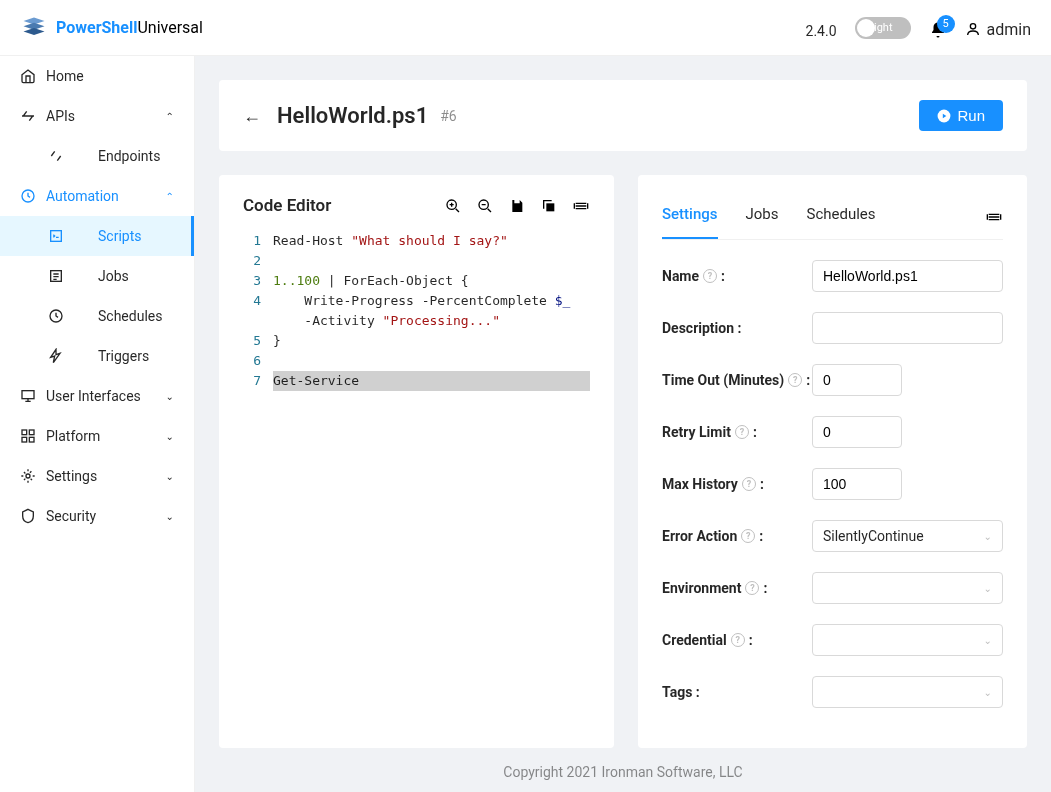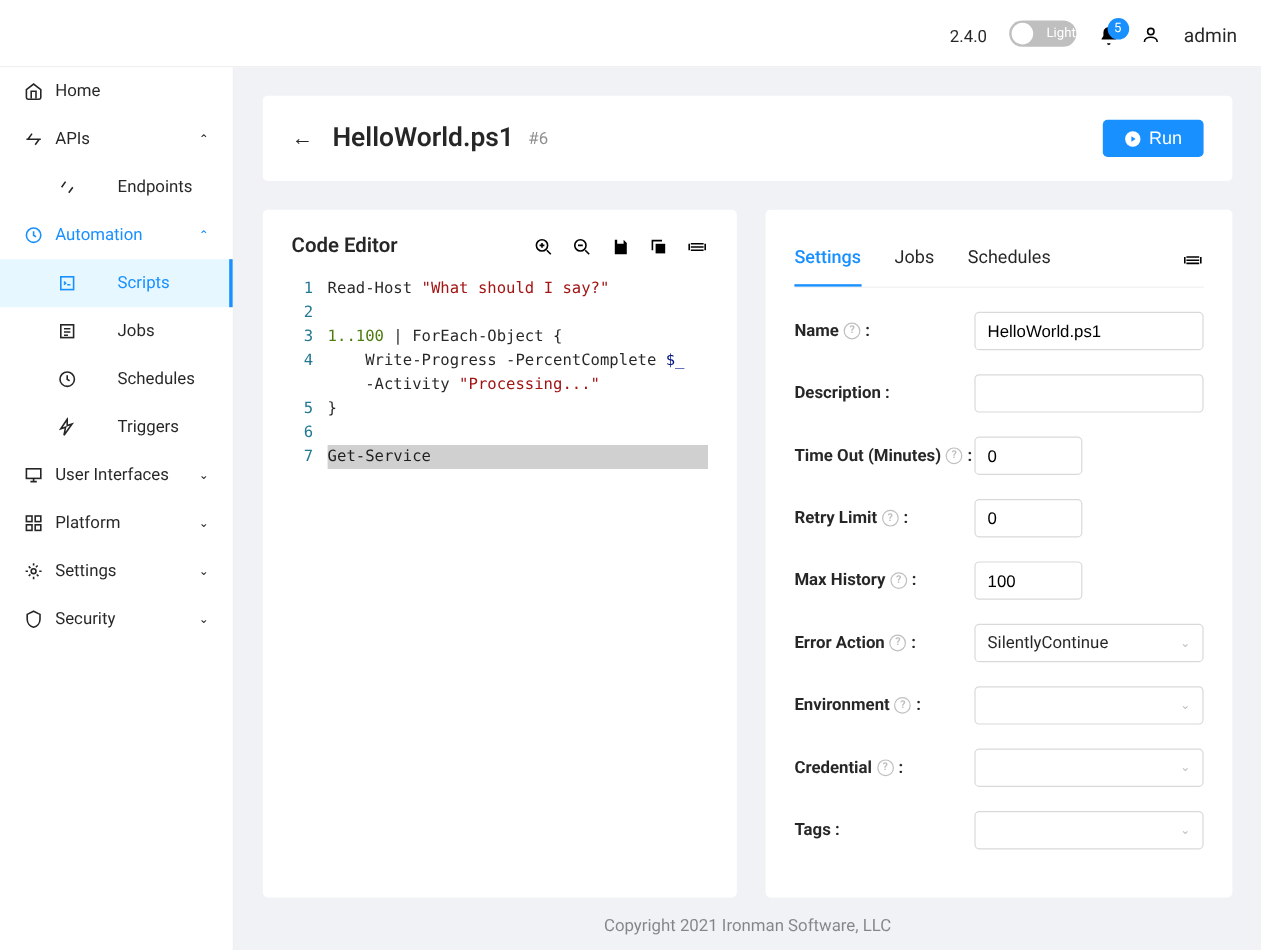--- a/index.html
+++ b/index.html
@@ -7,24 +7,24 @@
 .header { height: 56px; background: #fff; display: flex; align-items: center; padding: 0 20px; border-bottom: 1px solid #f0f0f0; }
 .logo-wrap { display: flex; align-items: center; gap: 8px; }
 .logo-icon { width: 28px; height: 28px; }
 .logo-text { font-size: 16px; font-weight: 600; }
 .logo-text .ps { color: #1890ff; font-weight: 700; }
 .logo-text .uni { color: #000; font-weight: 400; }
 .header-right { margin-left: auto; display: flex; align-items: flex-end; gap: 18px; }
 .version { color: #000000d9; font-size: 14px; }
 .theme-switch { width: 56px; height: 22px; background: #bfbfbf; border-radius: 11px; display: flex; align-items: center; padding: 2px; cursor: pointer; position: relative; }
 .theme-switch-knob { width: 18px; height: 18px; background: #fff; border-radius: 50%; }
-.theme-switch-label { position: absolute; right: 0; font-size: 11px; color: #fff; }
+.theme-switch-label { position: absolute; right: 18px; font-size: 11px; color: #fff; }
 .bell-wrap { position: relative; cursor: pointer; }
 .bell-badge { position: absolute; top: -6px; right: -8px; background: #1890ff; color: #fff; font-size: 11px; border-radius: 10px; min-width: 18px; height: 18px; display: flex; align-items: center; justify-content: center; padding: 0 4px; }
-.user-wrap { display: flex; align-items: center; gap: 20px; cursor: pointer; }
+.user-wrap { display: flex; align-items: center; gap: 6px; cursor: pointer; }
 .layout { display: flex; height: calc(792px - 56px); }
 .sidebar { width: 195px; background: #fff; border-right: 1px solid #f0f0f0; overflow-y: auto; }
 .menu-item { display: flex; align-items: center; padding: 12px 20px; cursor: pointer; font-size: 14px; color: #000000d9; gap: 10px; position: relative; }
 .menu-item.active { background: #e6f7ff; color: #1890ff; border-right: 3px solid #1890ff; text-align: center; }
 .menu-item.parent-active { color: #1890ff; }
 .menu-item .chev { margin-left: auto; font-size: 10px; }
 .submenu .menu-item { padding-left: 48px; gap: 34px; }
 .menu-icon { width: 16px; height: 16px; flex-shrink: 0; }
 .main { flex: 1; padding: 24px; overflow-y: auto; }
 .page-header { background: #fff; border-radius: 4px; padding: 20px 24px; display: flex; align-items: center; margin-bottom: 24px; }
@@ -58,20 +58,28 @@
 .select-box { display: flex; align-items: center; justify-content: space-between; cursor: pointer; }
 .select-box .arrow { color: #bfbfbf; font-size: 10px; }
 .help-icon { display: inline-flex; width: 14px; height: 14px; border: 1px solid #bfbfbf; border-radius: 50%; font-size: 9px; align-items: center; justify-content: center; color: #bfbfbf; }
 .footer { text-align: center; color: #00000073; font-size: 14px; padding: 16px 0 0; }
 svg { display: block; }
 </style>
 </head>
 <body>
 
 <div class="header">
+  <div class="logo-wrap">
+    <svg class="logo-icon" viewBox="0 0 32 32">
+        <path fill="#6b9bd1" d="M4 8l12-4 12 4-12 4z"></path>
+        <path fill="#4a7ab0" d="M4 14l12-4 12 4-12 4z"></path>
+        <path fill="#2d5a8e" d="M4 20l12-4 12 4-12 4z"></path>
+      </svg>
+    <span class="logo-text"><span class="ps">PowerShell</span><span class="uni">Universal</span></span>
+  </div>
   <div class="header-right">
     <span class="version">2.4.0</span>
     <div class="theme-switch">
       <div class="theme-switch-knob"></div>
       <span class="theme-switch-label">Light</span>
     </div>
     <div class="bell-wrap">
       <svg width="18" height="18" viewBox="0 0 24 24" fill="#000">
           <path d="M12 2a6 6 0 00-6 6v4l-2 3v1h16v-1l-2-3V8a6 6 0 00-6-6zm0 20a2 2 0 002-2h-4a2 2 0 002 2z"></path>
         </svg>

